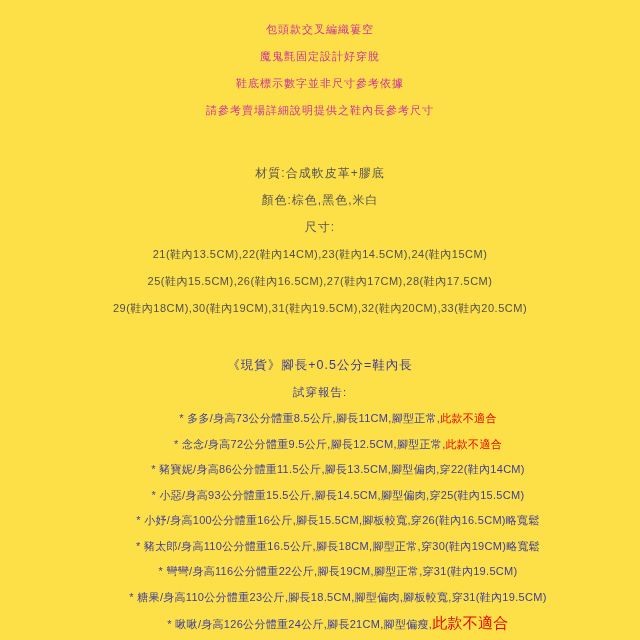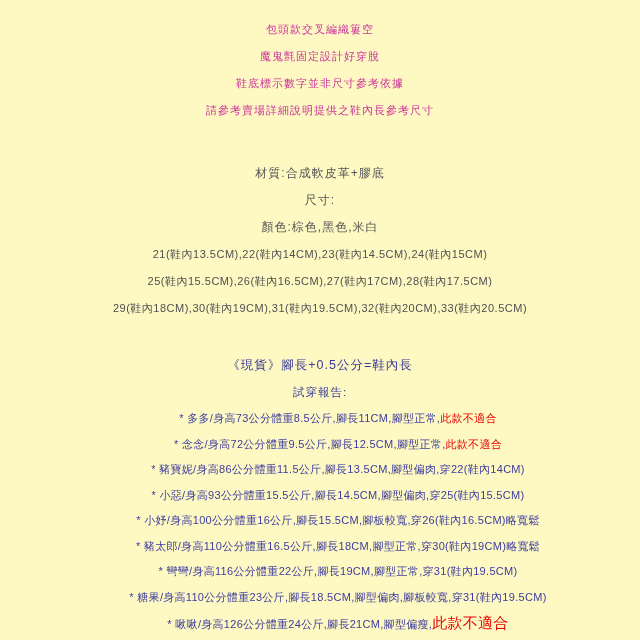--- a/index.html
+++ b/index.html
@@ -6,21 +6,21 @@
     margin: 0;
     padding: 0;
     background: #ffffff;
     font-family: "Liberation Sans", "DejaVu Sans", sans-serif;
   }
   .page {
     width: 640px;
     height: 640px;
     box-sizing: border-box;
     padding-top: 16px;
-    background: #fef9c3;
+    background: #fde047;
     overflow: hidden;
     text-align: center;
   }
   .line-pink {
     color: #cc3399;
     font-size: 11px;
     line-height: 27px;
     letter-spacing: 1px;
   }
   .specs {
@@ -73,22 +73,22 @@
 
   <div class="intro">
     <div class="line-pink">包頭款交叉編織簍空</div>
     <div class="line-pink">魔鬼氈固定設計好穿脫</div>
     <div class="line-pink">鞋底標示數字並非尺寸參考依據</div>
     <div class="line-pink">請參考賣場詳細說明提供之鞋內長參考尺寸</div>
   </div>
 
   <div class="specs">
     <div class="line-gray">材質:合成軟皮革+膠底</div>
+    <div class="line-gray">顏色:棕色,黑色,米白</div>
     <div class="line-gray">尺寸:</div>
-    <div class="line-gray">顏色:棕色,黑色,米白</div>
     <div class="size-row">21(鞋內13.5CM),22(鞋內14CM),23(鞋內14.5CM),24(鞋內15CM)</div>
     <div class="size-row">25(鞋內15.5CM),26(鞋內16.5CM),27(鞋內17CM),28(鞋內17.5CM)</div>
     <div class="size-row">29(鞋內18CM),30(鞋內19CM),31(鞋內19.5CM),32(鞋內20CM),33(鞋內20.5CM)</div>
   </div>
 
   <div class="stock-note">《現貨》腳長+0.5公分=鞋內長</div>
 
   <div class="report-title">試穿報告:</div>
 
   <div class="reports">

